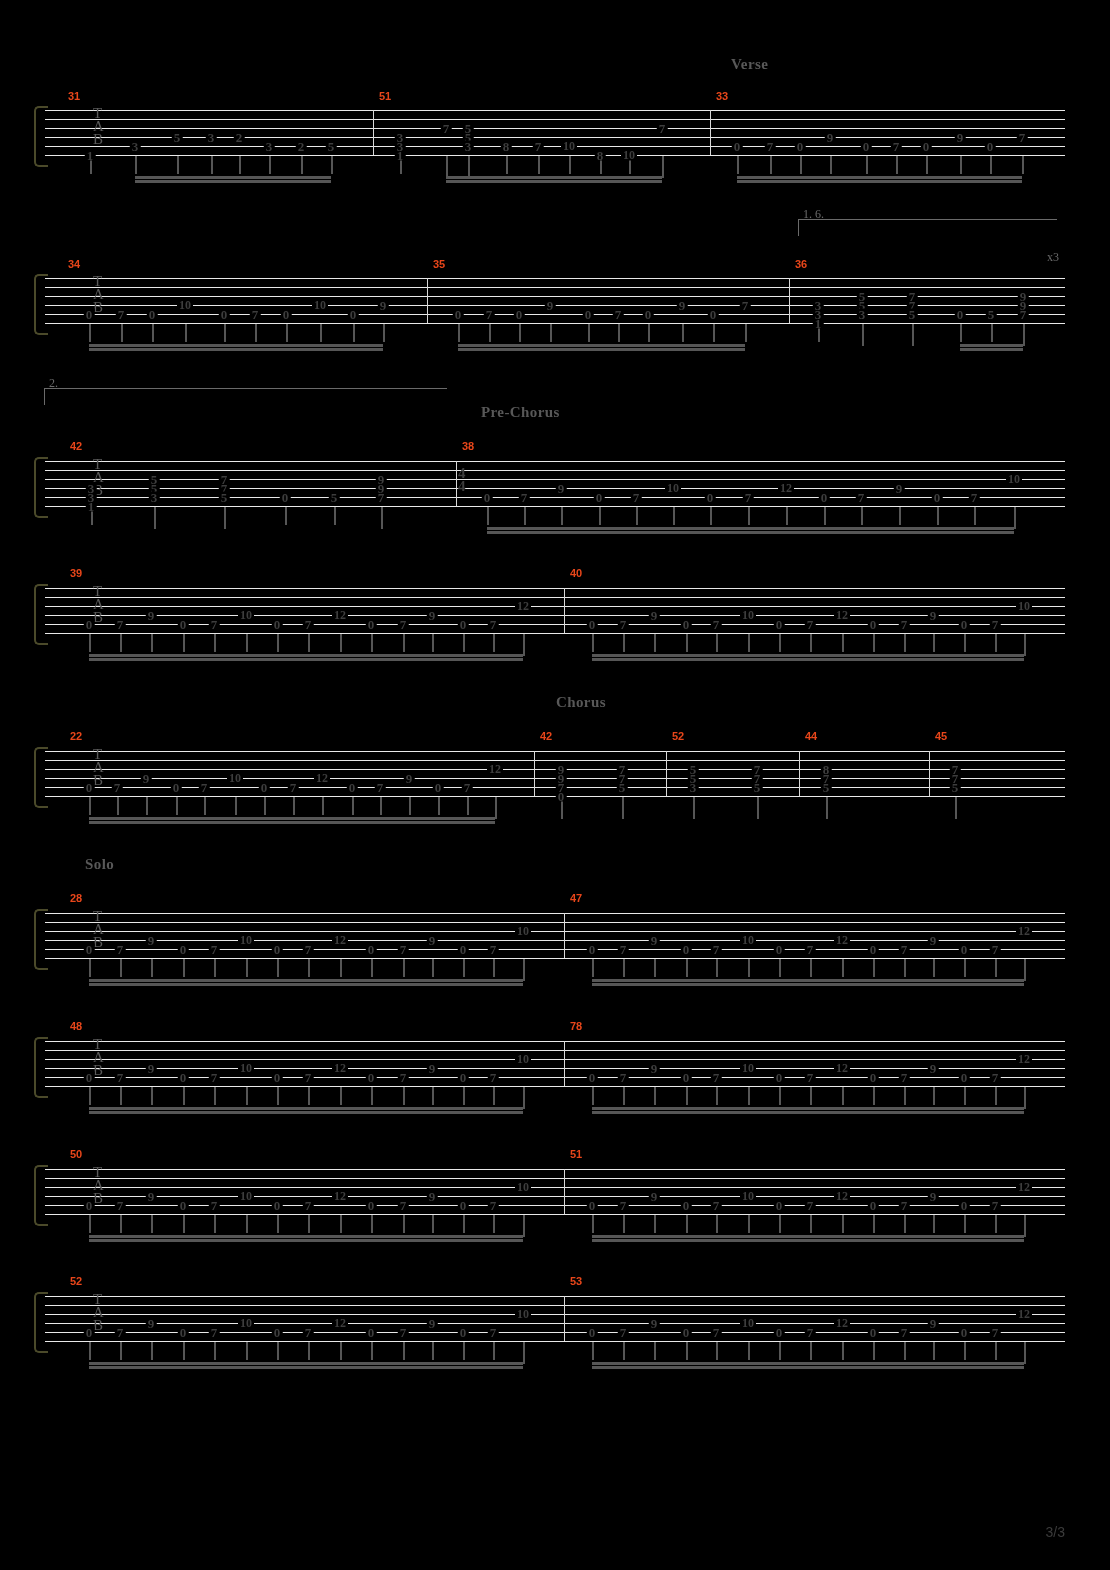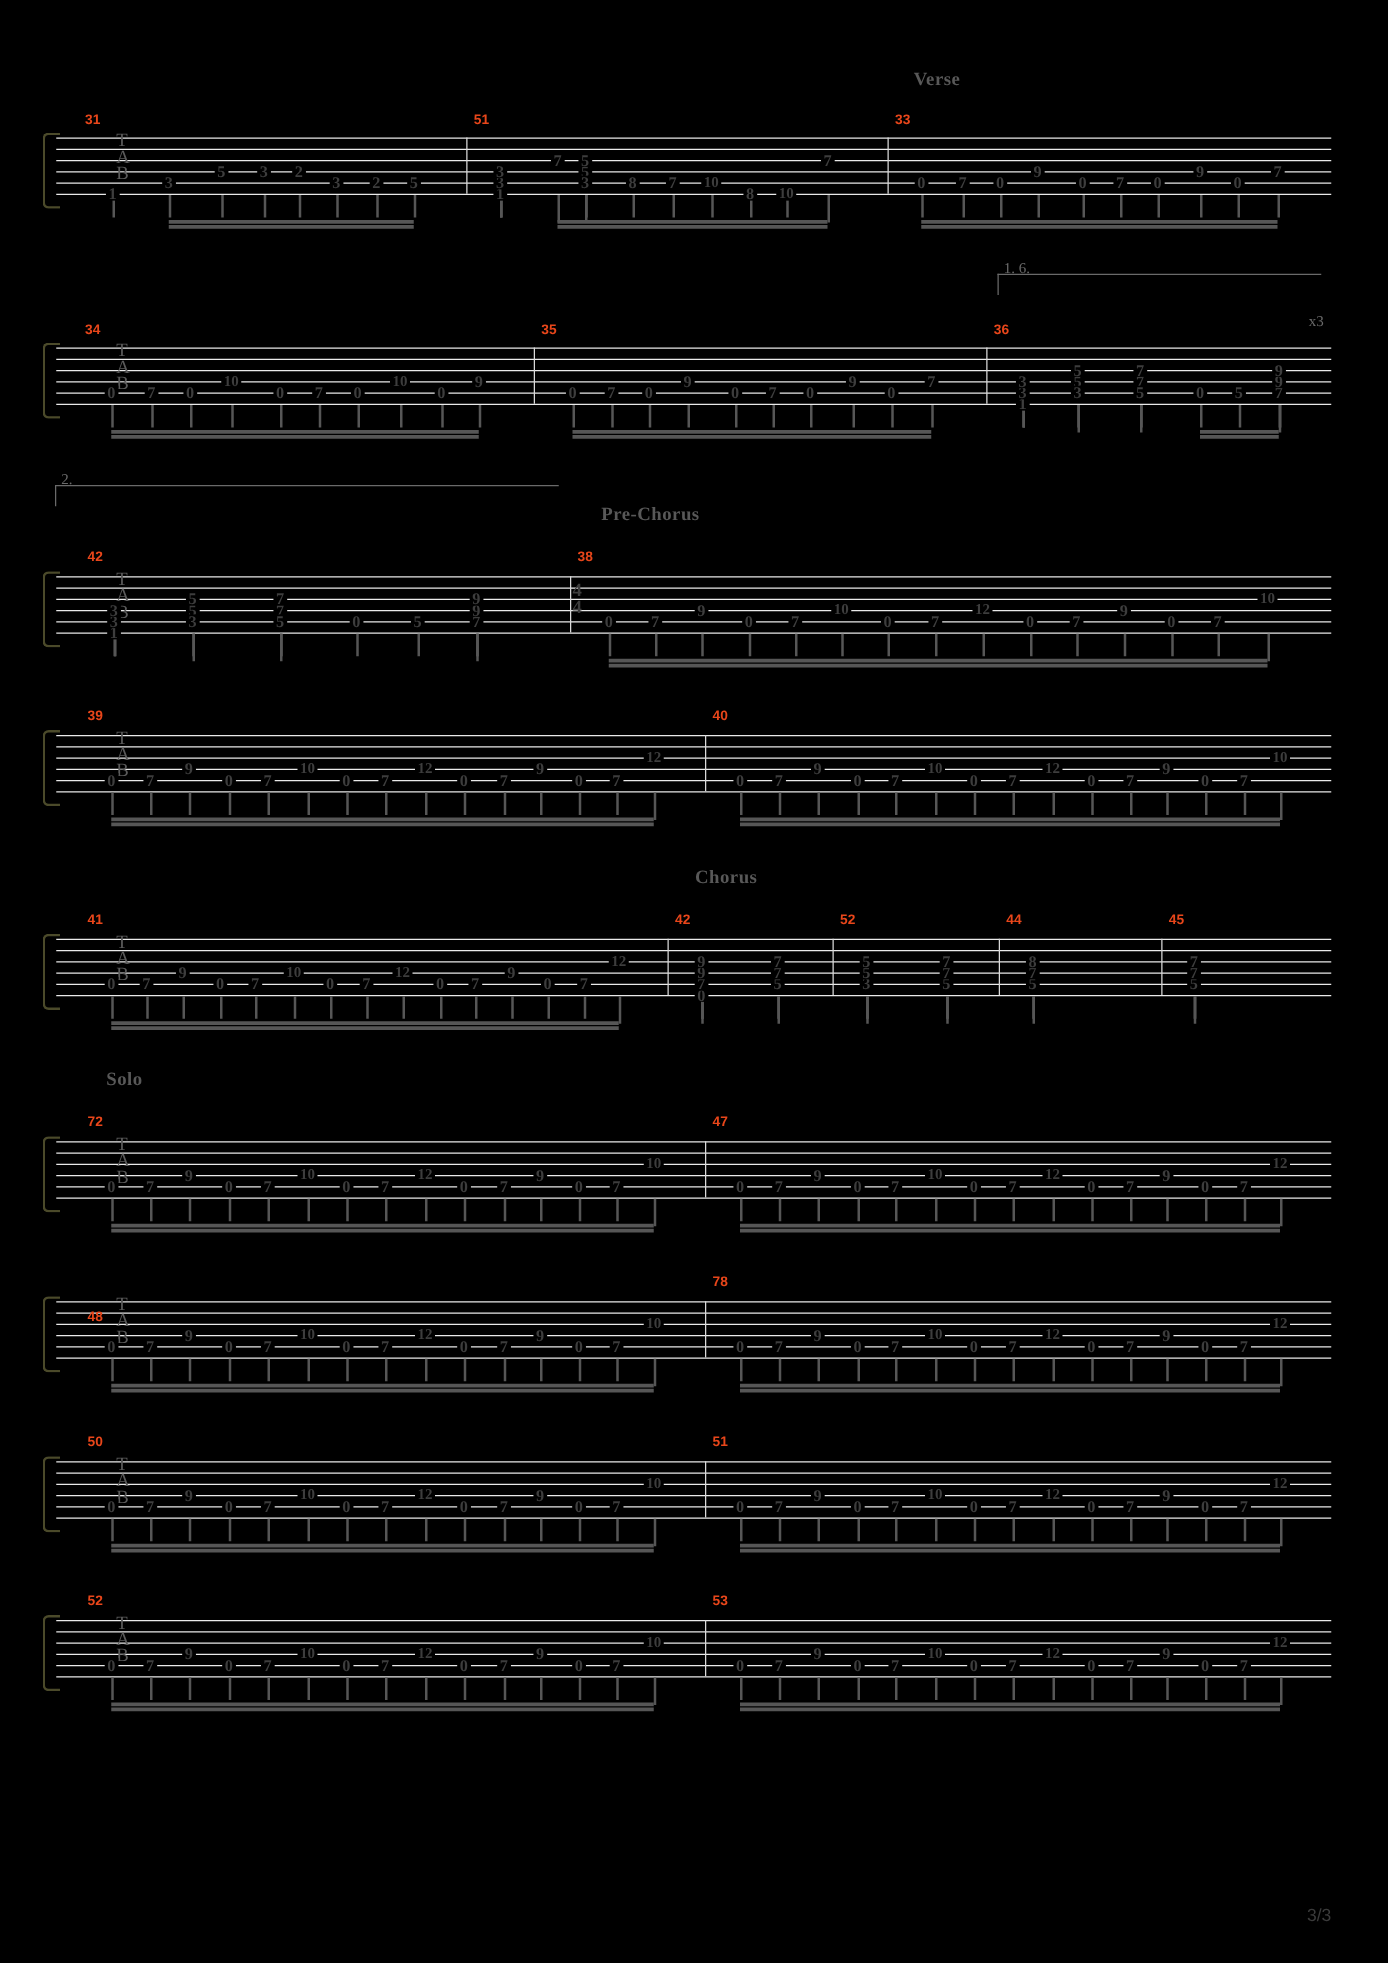--- a/index.html
+++ b/index.html
@@ -609,21 +609,21 @@
           <div class="fret" style="left: 910px; top: 36px;">5</div>
           <div class="stem" style="left: 910px; top: 46px; height: 18px;"></div>
           <div class="fret" style="left: 910px; top: 27px;">7</div>
           <div class="stem" style="left: 910px; top: 46px; height: 18px;"></div>
           <div class="fret" style="left: 910px; top: 18px;">7</div>
           <div class="stem" style="left: 910px; top: 46px; height: 22px;"></div>
           <div class="beam" style="left: 44px; width: 406px; top: 66px;"></div>
           <div class="beam" style="left: 44px; width: 406px; top: 70px;"></div>
         </div>
       </div>
-      <div class="measure-num" style="left: 70px; top: 730px;">41</div>
+      <div class="measure-num" style="left: 70px; top: 730px;">22</div>
       <div class="measure-num" style="left: 540px; top: 730px;">42</div>
       <div class="measure-num" style="left: 672px; top: 730px;">52</div>
       <div class="measure-num" style="left: 805px; top: 730px;">44</div>
       <div class="measure-num" style="left: 935px; top: 730px;">45</div>
       <div class="system" style="top: 913px;">
         <div class="brace"></div>
         <div class="staff">
           <div class="line l0"></div>
           <div class="line l1"></div>
           <div class="line l2"></div>
@@ -695,21 +695,21 @@
           <div class="fret" style="left: 950px; top: 36px;">7</div>
           <div class="stem" style="left: 950px; top: 46px; height: 18px;"></div>
           <div class="fret small" style="left: 979px; top: 18px;">12</div>
           <div class="stem" style="left: 979px; top: 46px; height: 22px;"></div>
           <div class="beam" style="left: 44px; width: 434px; top: 66px;"></div>
           <div class="beam" style="left: 44px; width: 434px; top: 70px;"></div>
           <div class="beam" style="left: 547px; width: 432px; top: 66px;"></div>
           <div class="beam" style="left: 547px; width: 432px; top: 70px;"></div>
         </div>
       </div>
-      <div class="measure-num" style="left: 70px; top: 892px;">72</div>
+      <div class="measure-num" style="left: 70px; top: 892px;">28</div>
       <div class="measure-num" style="left: 570px; top: 892px;">47</div>
       <div class="system" style="top: 1041px;">
         <div class="brace"></div>
         <div class="staff">
           <div class="line l0"></div>
           <div class="line l1"></div>
           <div class="line l2"></div>
           <div class="line l3"></div>
           <div class="line l4"></div>
           <div class="line l5"></div>
@@ -778,21 +778,21 @@
           <div class="fret" style="left: 950px; top: 36px;">7</div>
           <div class="stem" style="left: 950px; top: 46px; height: 18px;"></div>
           <div class="fret small" style="left: 979px; top: 18px;">12</div>
           <div class="stem" style="left: 979px; top: 46px; height: 22px;"></div>
           <div class="beam" style="left: 44px; width: 434px; top: 66px;"></div>
           <div class="beam" style="left: 44px; width: 434px; top: 70px;"></div>
           <div class="beam" style="left: 547px; width: 432px; top: 66px;"></div>
           <div class="beam" style="left: 547px; width: 432px; top: 70px;"></div>
         </div>
       </div>
-      <div class="measure-num" style="left: 70px; top: 1020px; margin-top: 28px;">48</div>
+      <div class="measure-num" style="left: 70px; top: 1020px;">48</div>
       <div class="measure-num" style="left: 570px; top: 1020px;">78</div>
       <div class="system" style="top: 1169px;">
         <div class="brace"></div>
         <div class="staff">
           <div class="line l0"></div>
           <div class="line l1"></div>
           <div class="line l2"></div>
           <div class="line l3"></div>
           <div class="line l4"></div>
           <div class="line l5"></div>

